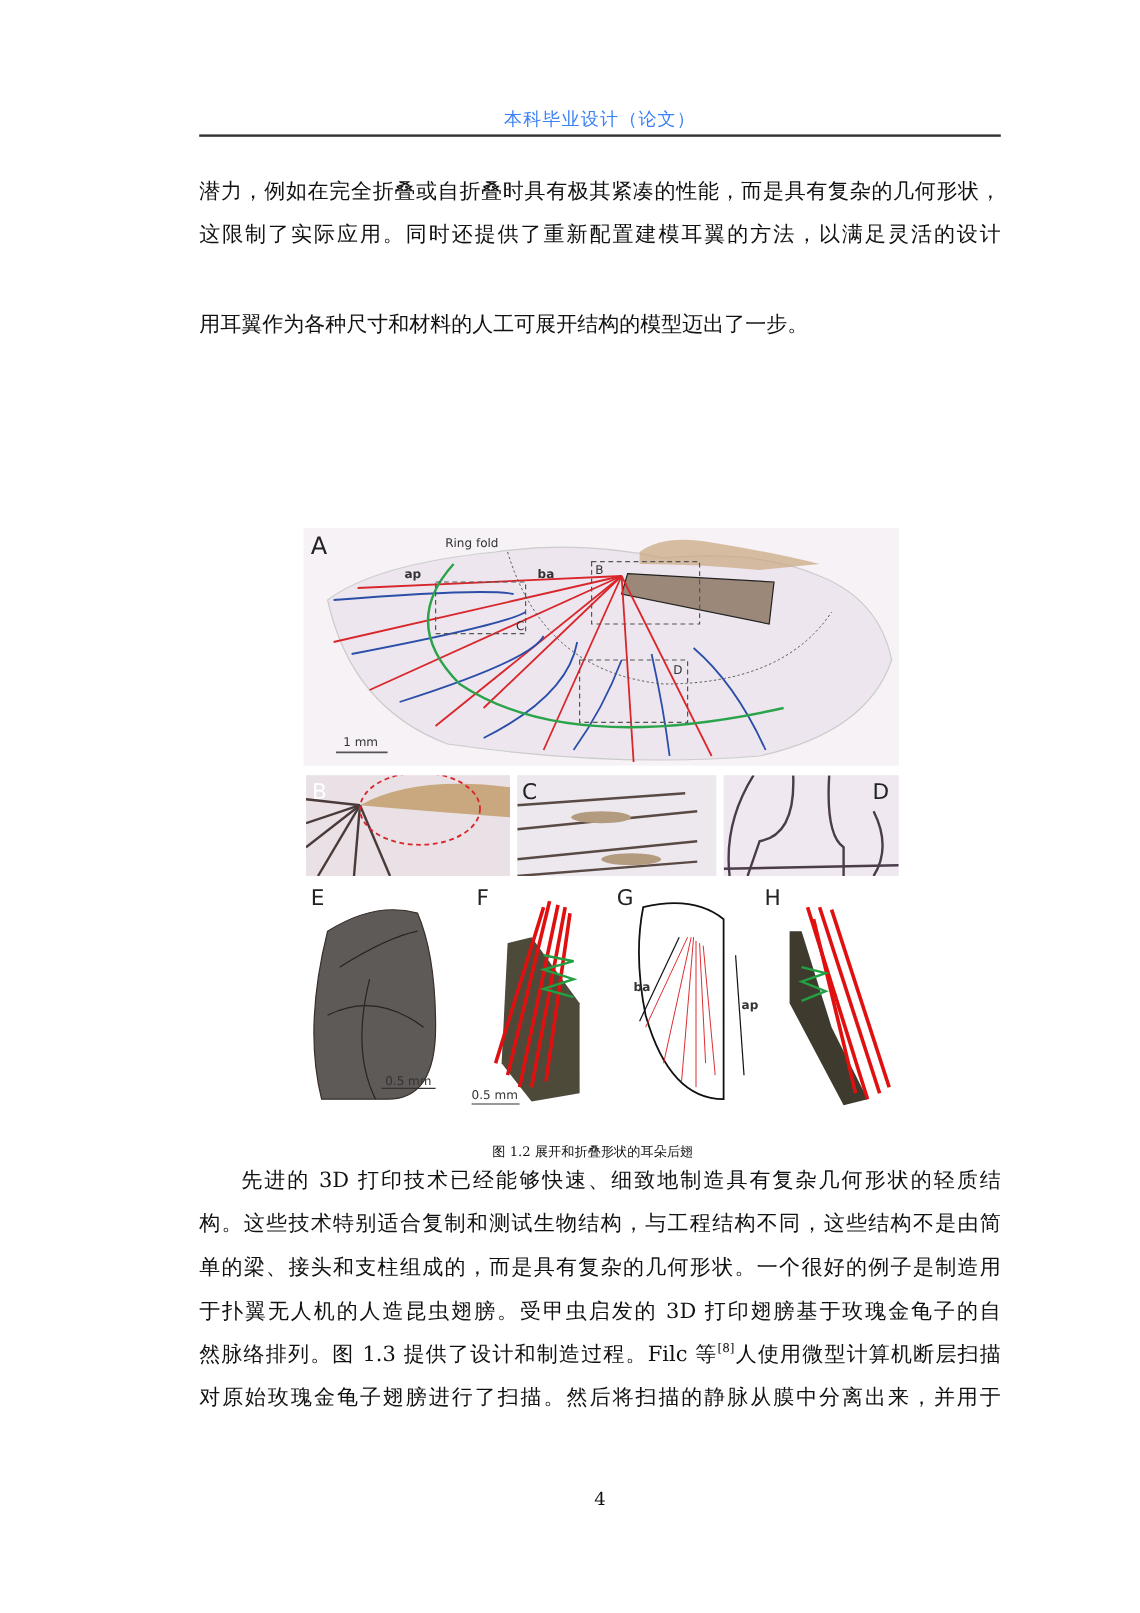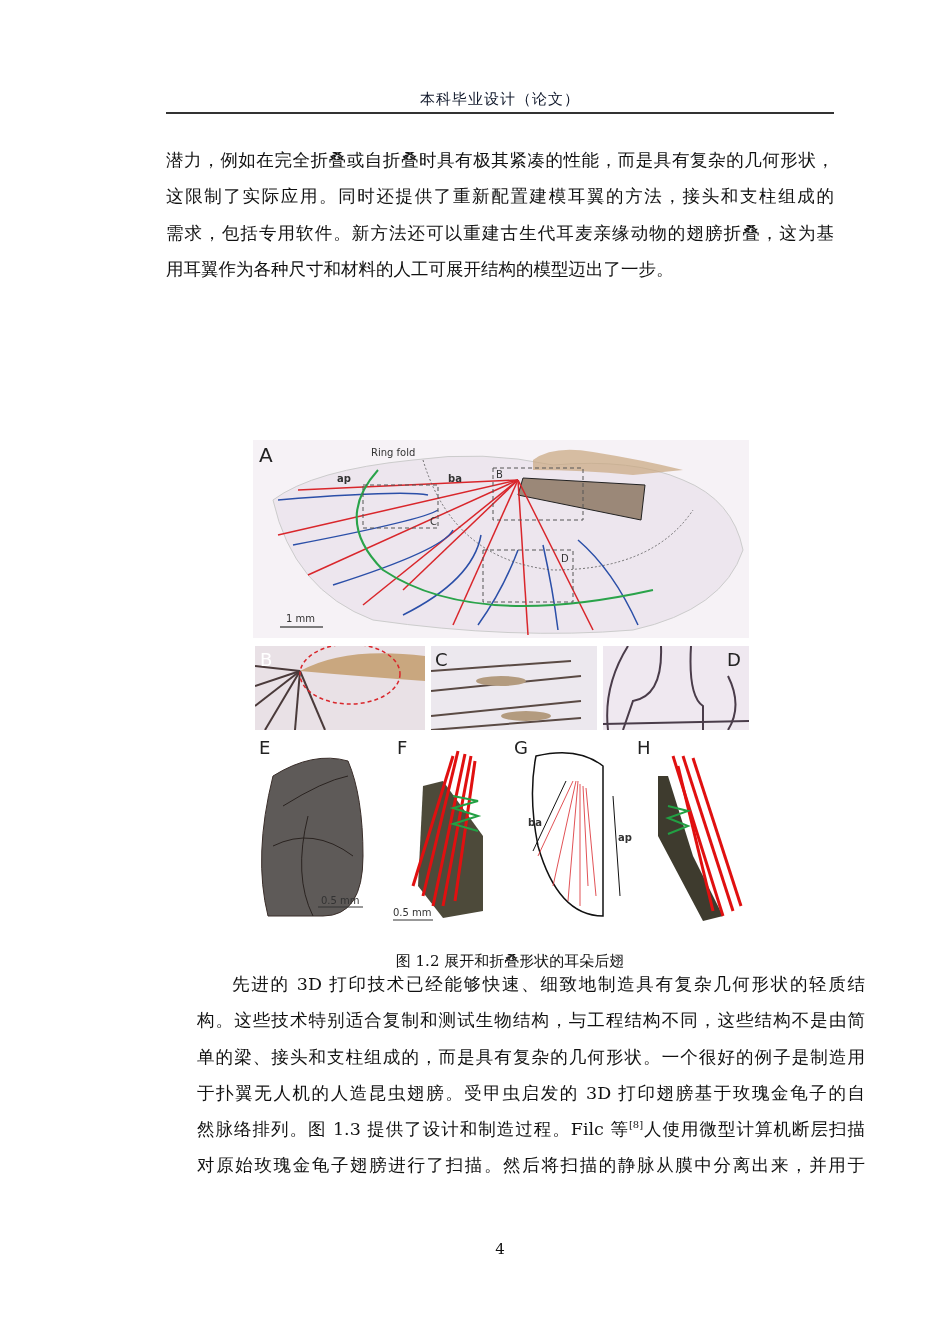--- a/index.html
+++ b/index.html
@@ -1,39 +1,38 @@
 <!DOCTYPE html>
 <html><head>
 <meta charset="utf-8">
 <style>
   html, body { margin:0; padding:0; background:#ffffff; }
   body { width:950px; height:1344px; position:relative; font-family:"DejaVu Serif","Liberation Serif",serif; color:#111; overflow:hidden; }
-  .header { position:absolute; left:166px; top:90px; width:668px; text-align:center; font-size:15px; color:#0f172a; letter-spacing:1px; }
+  .header { position:absolute; left:166px; top:90px; width:668px; text-align:center; font-size:15px; color:#3b82f6; letter-spacing:1px; }
   .header-rule { position:absolute; left:166px; top:112px; width:668px; height:0; border-top:2px solid #333; }
   .para { position:absolute; left:166px; width:668px; font-size:17.5px; line-height:36.3px; text-align:justify; text-align-last:left; }
   .para .line { display:block; white-space:nowrap; text-align:justify; text-align-last:justify; height:36.3px; }
-  .para .line.last { text-align-last:left; }
+  .para .line.last { text-align-last:left;margin-top:38px; }
   .para .indent { padding-left:35px; }
   sup { font-size:10px; vertical-align:7px; line-height:0; }
   .figure { position:absolute; left:253px; top:440px; width:496px; height:490px; }
-  .caption { position:absolute; left:176px; top:952px; width:668px; text-align:center; font-size:15px; }
+  .caption { position:absolute; left:160px; top:952px; width:668px; text-align:center; font-size:11px; }
   .pagenum { position:absolute; left:166px; top:1240px; width:668px; text-align:center; font-size:15px; }
   .panel { position:absolute; overflow:hidden; }
   .small-sans { font-family:"DejaVu Sans","Liberation Sans",sans-serif; font-size:10px; fill:#333; }
 </style>
 </head>
 <body>
 
 <div class="header">本科毕业设计（论文）</div>
 <div class="header-rule"></div>
 
 <div class="para" style="top:142px;">
   <span class="line">潜力，例如在完全折叠或自折叠时具有极其紧凑的性能，而是具有复杂的几何形状，</span>
-  <span class="line">这限制了实际应用。同时还提供了重新配置建模耳翼的方法，接头和支柱组成的</span>
-  <span class="line">需求，包括专用软件。新方法还可以重建古生代耳麦亲缘动物的翅膀折叠，这为基</span>
+  <span class="line">这限制了实际应用。同时还提供了重新配置建模耳翼的方法，以满足灵活的设计</span>
   <span class="line last">用耳翼作为各种尺寸和材料的人工可展开结构的模型迈出了一步。</span>
 </div>
 
 <div class="figure">
 
   <div class="panel" style="left:0;top:0;width:496px;height:198px;background:#f6f2f6;">
     <svg width="496" height="198" viewBox="0 0 496 198">
       <path d="M20 60 Q60 30 160 20 Q230 10 300 25 Q380 18 430 40 Q480 60 490 110 Q470 170 380 190 Q260 200 120 180 Q40 150 20 60 Z" fill="#ede6ee" stroke="#ccc"></path>
       <path d="M280 20 Q300 5 340 12 Q390 20 430 30 L380 35 Q330 30 280 30 Z" fill="#c9a77f" opacity="0.7"></path>
       <path d="M270 38 L392 45 L388 80 L265 55 Z" fill="#9b8878" stroke="#222" stroke-width="1"></path>
@@ -167,21 +166,21 @@
           <path d="M45 30 L80 175"></path>
         </g>
       <path d="M35 70 L55 75 L35 82 L55 90 L35 98" stroke="#22a043" stroke-width="2" fill="none"></path>
       <text x="4" y="18" font-size="18" font-family="DejaVu Sans, sans-serif" fill="#222">H</text>
     </svg>
   </div>
 </div>
 
 <div class="caption">图 1.2 展开和折叠形状的耳朵后翅</div>
 
-<div class="para" style="top:966px;margin-left:31px;">
+<div class="para" style="top:966px;">
   <span class="line indent">先进的 3D 打印技术已经能够快速、细致地制造具有复杂几何形状的轻质结</span>
   <span class="line">构。这些技术特别适合复制和测试生物结构，与工程结构不同，这些结构不是由简</span>
   <span class="line">单的梁、接头和支柱组成的，而是具有复杂的几何形状。一个很好的例子是制造用</span>
   <span class="line">于扑翼无人机的人造昆虫翅膀。受甲虫启发的 3D 打印翅膀基于玫瑰金龟子的自</span>
   <span class="line"><span>然脉络排列。图 1.3 提供了设计和制造过程。Filc 等</span><sup>[8]</sup><span>人使用微型计算机断层扫描</span></span>
   <span class="line">对原始玫瑰金龟子翅膀进行了扫描。然后将扫描的静脉从膜中分离出来，并用于</span>
 </div>
 
 <div class="pagenum">4</div>
 

